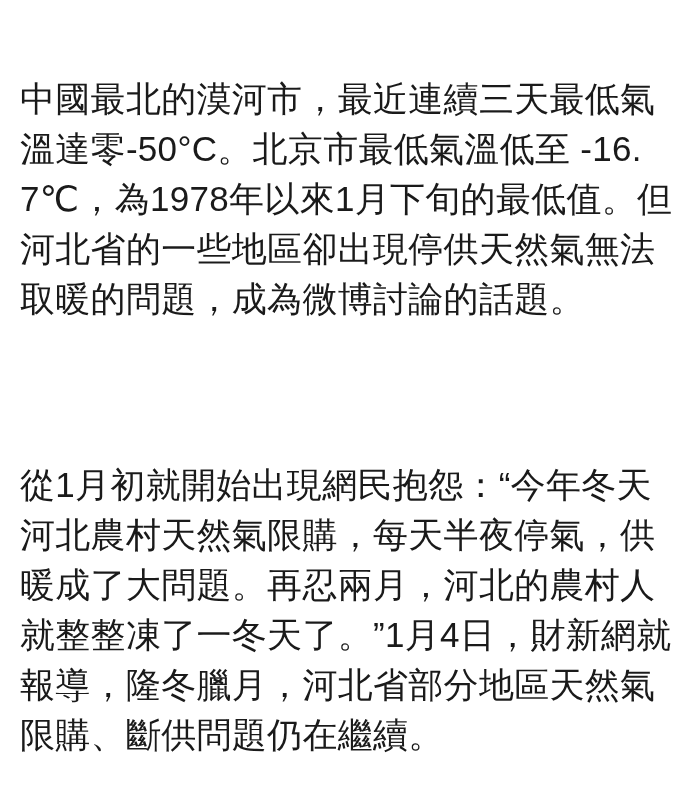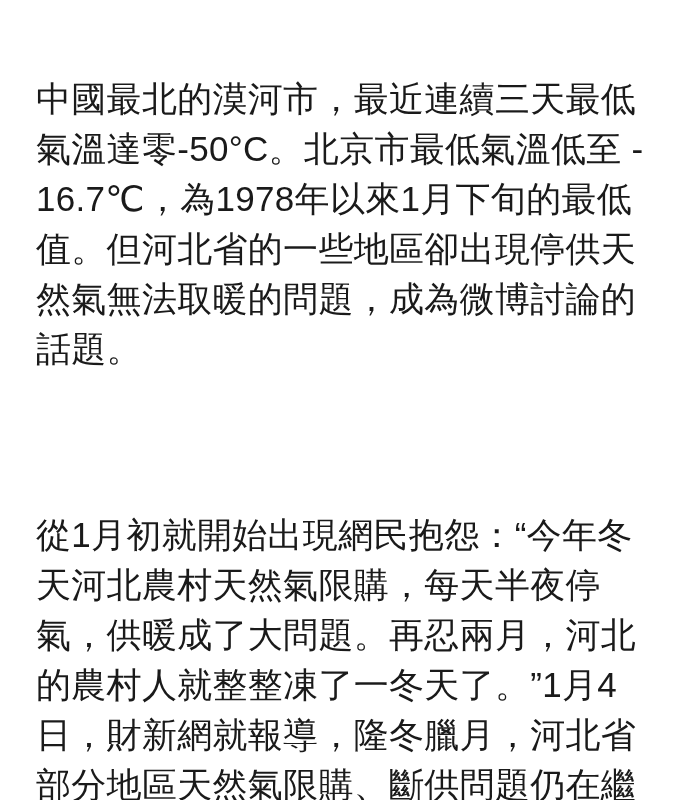--- a/index.html
+++ b/index.html
@@ -12,21 +12,21 @@
     height: 800px;
     overflow: hidden;
     font-family: "Liberation Sans", "DejaVu Sans", sans-serif;
   }
   .article {
     width: 698px;
     height: 800px;
     background: #ffffff;
   }
   .article p {
-    margin: 0 36px;
+    margin: 0 20px;
     font-size: 35px;
     line-height: 50px;
     color: #1a1a1a;
     letter-spacing: 0.3px;
     text-align: left;
     word-break: break-all;
   }
   .para-first {
     padding-top: 74px;
   }

